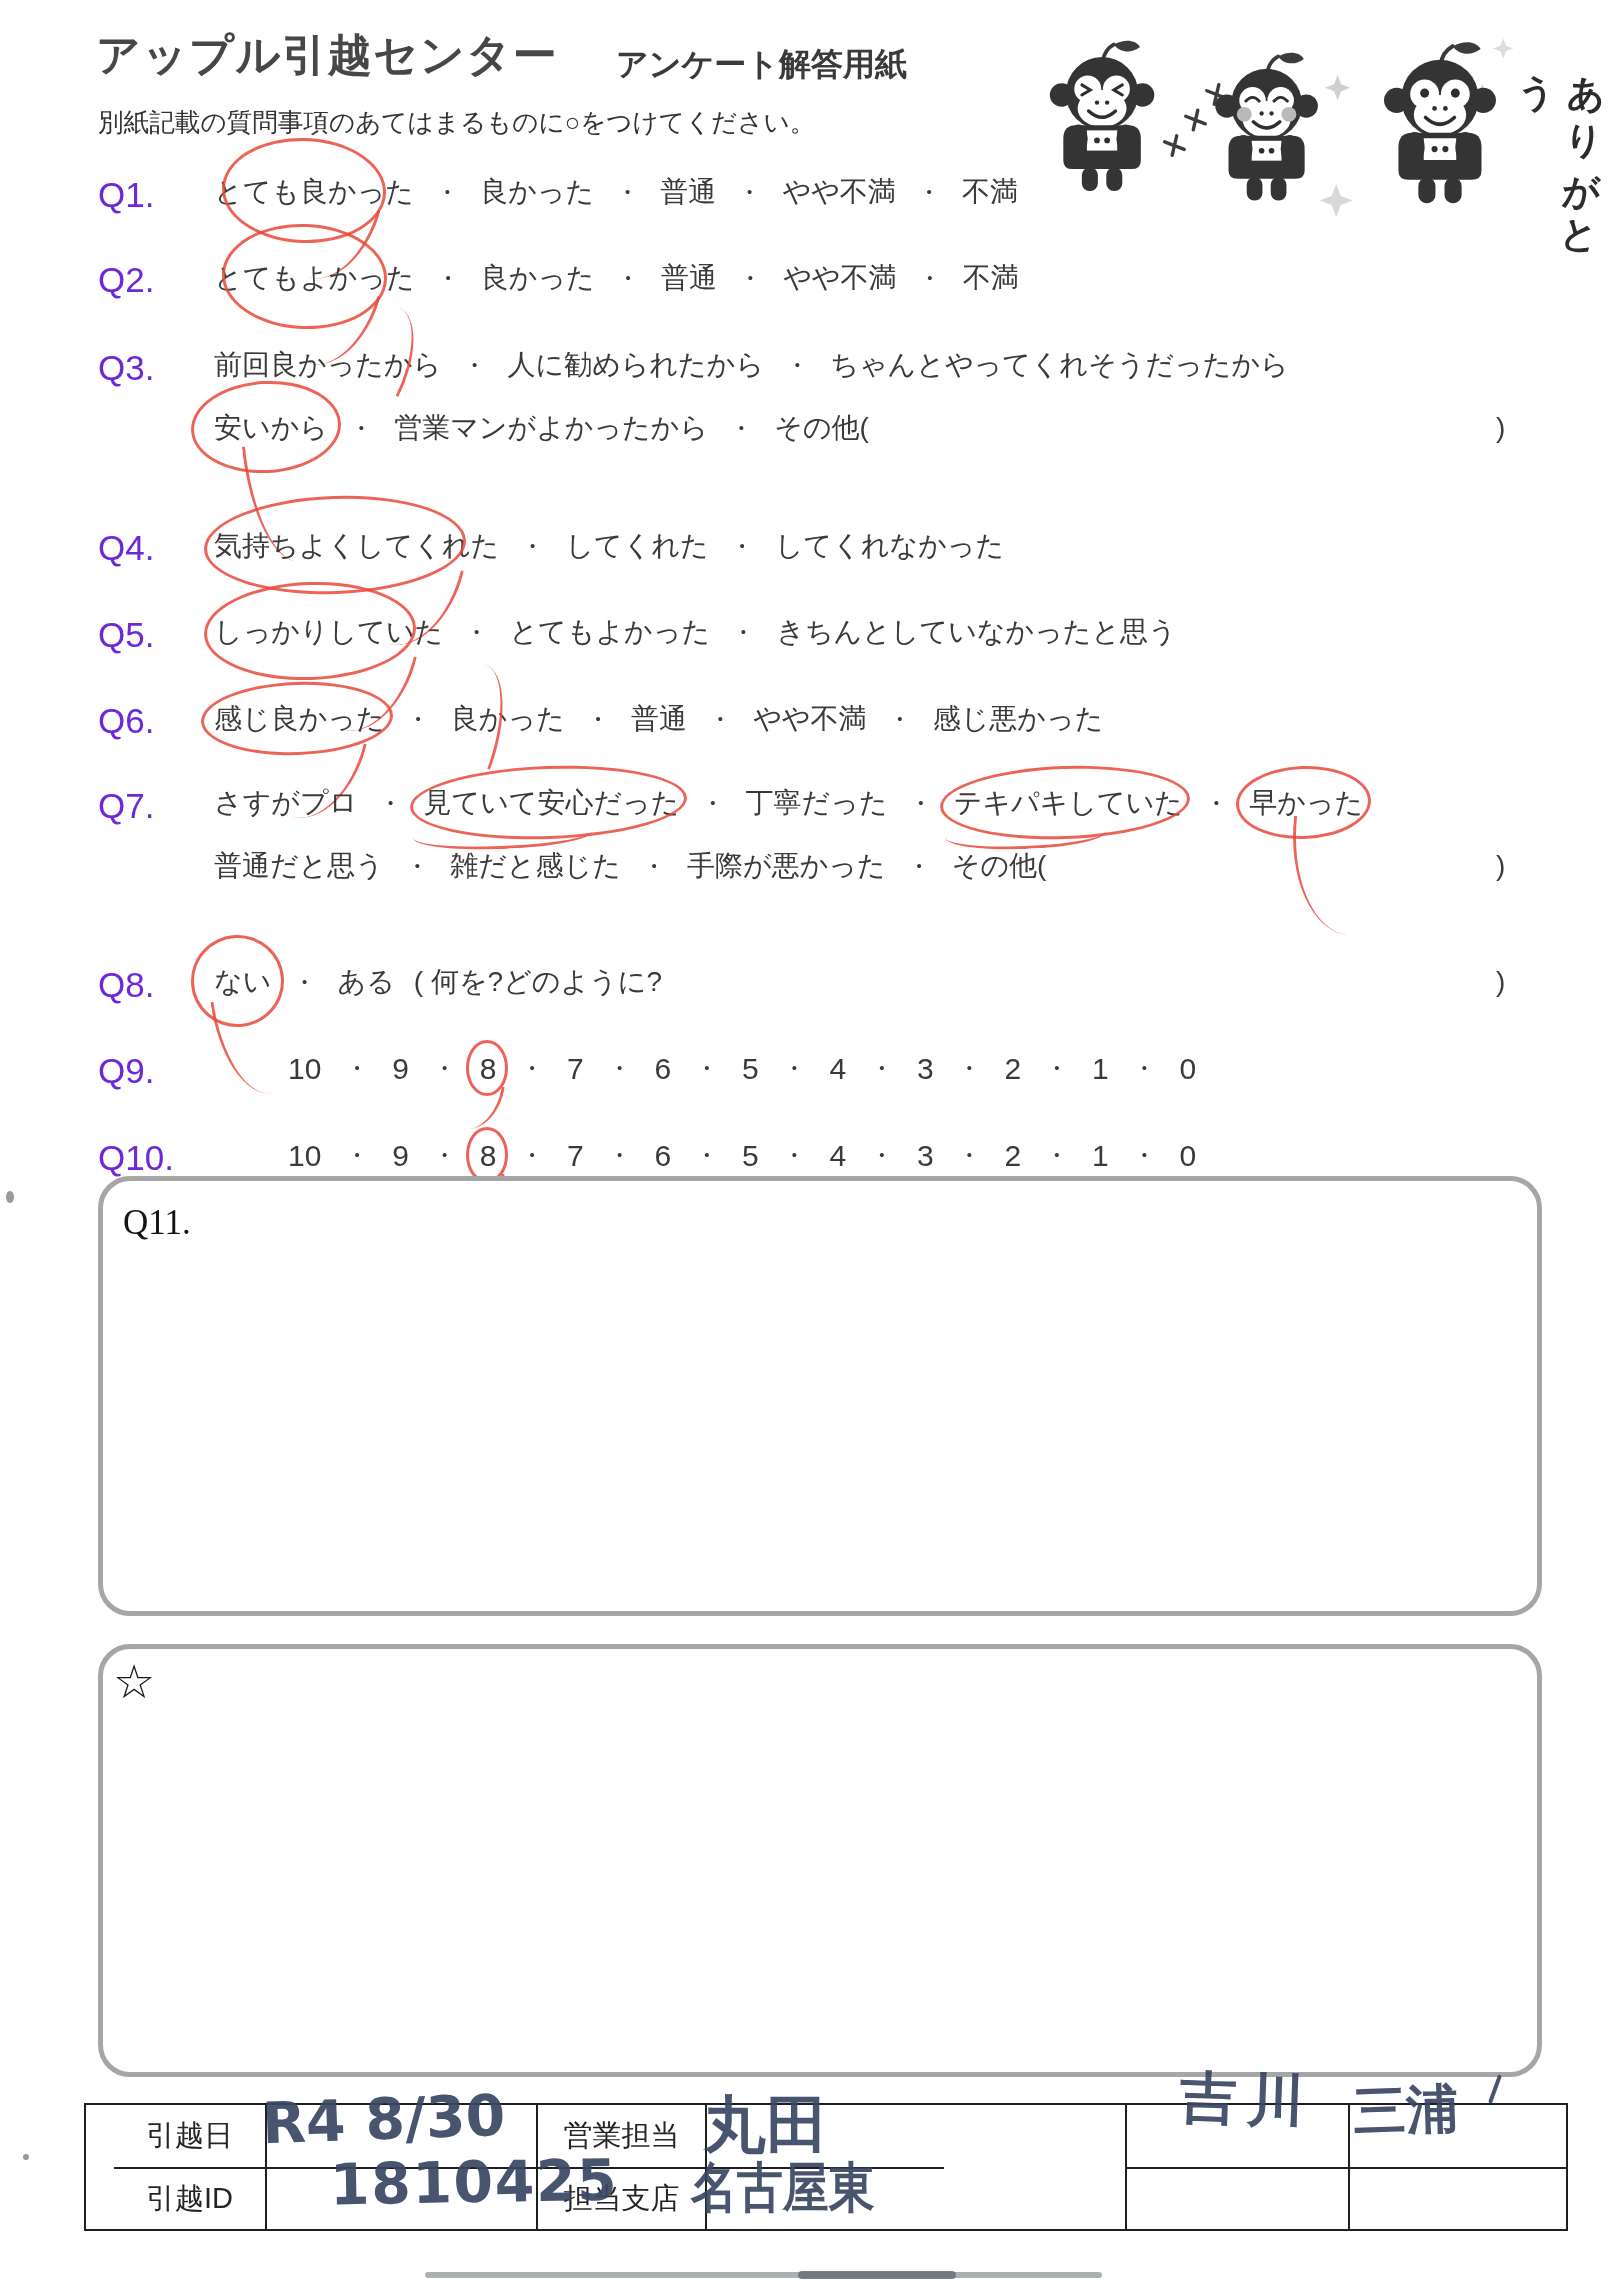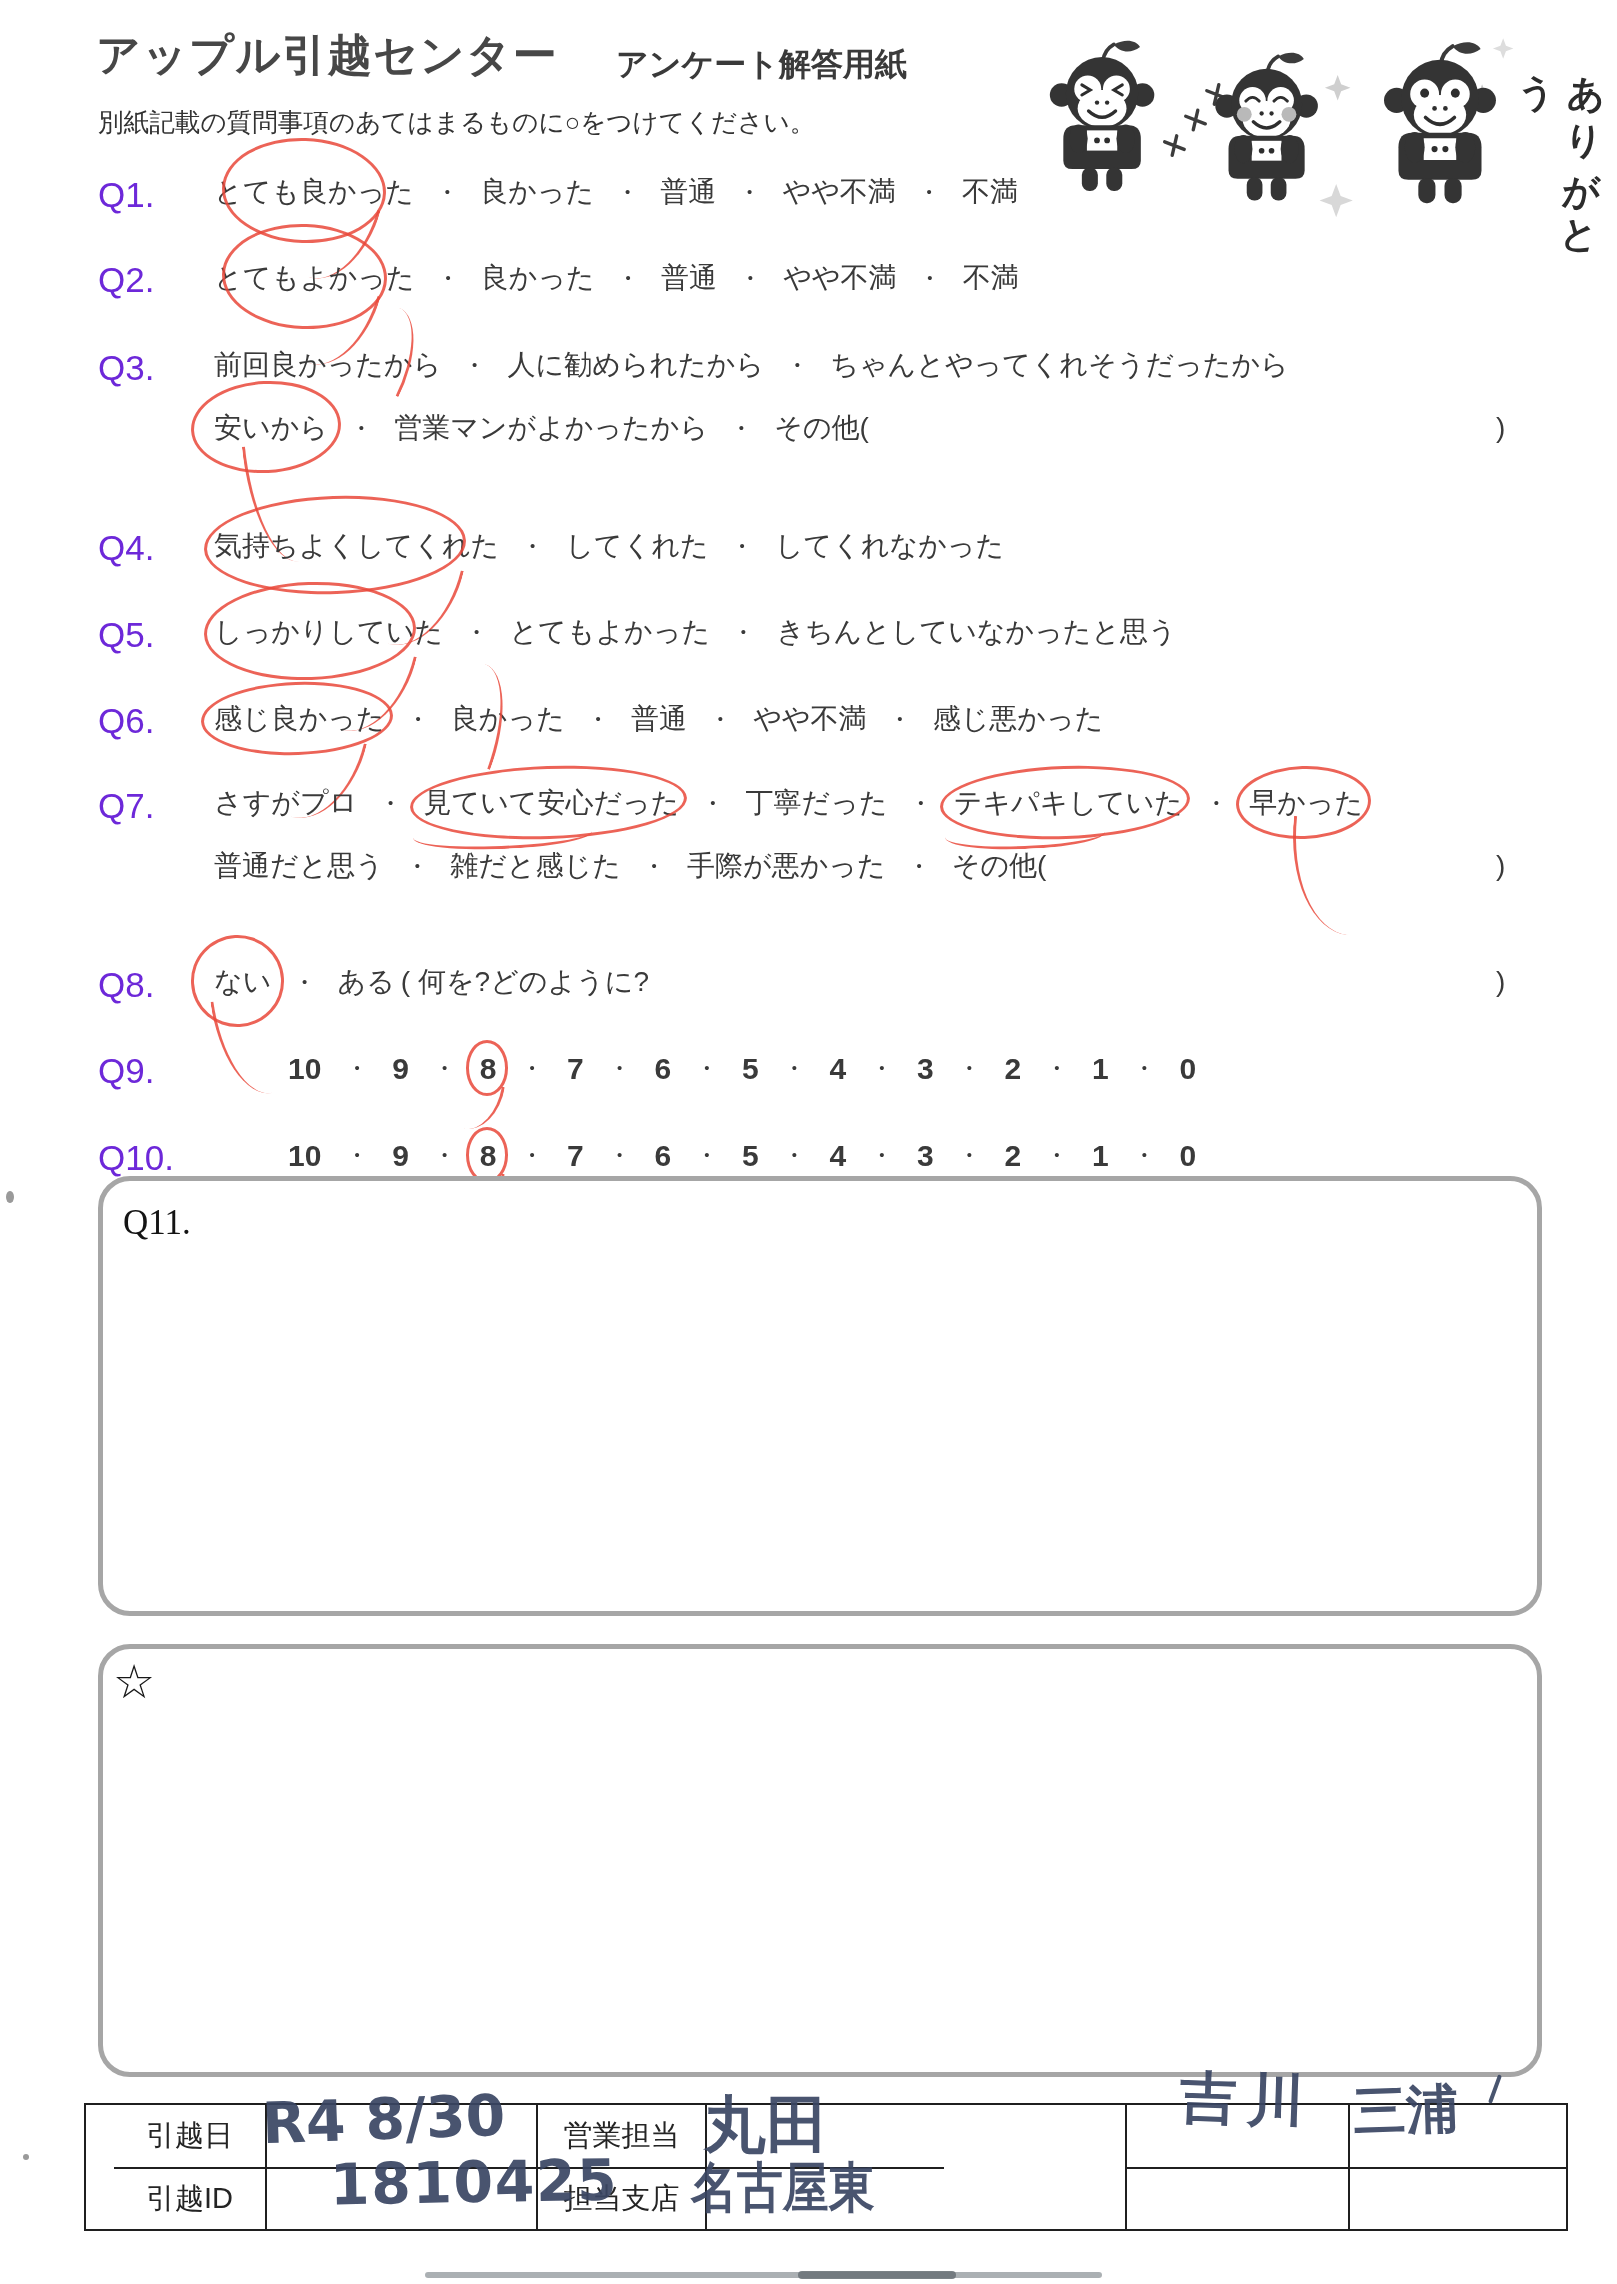--- a/index.html
+++ b/index.html
@@ -17,21 +17,21 @@
   .subtitle{position:absolute;left:616px;top:43px;font-size:32px;font-weight:bold;color:#3a3a3a;white-space:nowrap;}
   .instruction{position:absolute;left:98px;top:105px;font-size:25.6px;color:#333;white-space:nowrap;}
   .thanks{position:absolute;left:1507px;top:48px;height:233px;writing-mode:vertical-rl;
     font-size:37px;font-weight:bold;color:#2c2c2c;letter-spacing:6px;transform:rotate(3deg);}
   
   .qlabel{position:absolute;font-size:35px;color:#6d28d9;}
   .optrow{position:absolute;display:flex;align-items:center;white-space:nowrap;height:33px;}
   .opt{font-size:28px;color:#3a3a3a;position:relative;line-height:1.1;}
   .sep{font-size:25.6px;color:#3a3a3a;margin:0 20.3px;}
   .num .sep{margin:0 22.6px;}
-  .num .opt{font-size:30px;font-weight:bold;}
+  .num .opt{font-size:30px;}
   .closep{position:absolute;font-size:28px;color:#3a3a3a;}
   
   .circled::after{content:"";position:absolute;border:3.8px solid var(--red);border-radius:50%;
     pointer-events:none;left:-12px;right:-9px;top:-13.5px;bottom:-12px;transform:rotate(-4deg);}
   .sz-a.circled::after{left:4%;right:14%;top:-39px;bottom:-35px;transform:rotate(2deg);}
   .sz-b.circled::after{left:-22.6px;right:-13.5px;top:-32px;bottom:-29px;transform:rotate(-3deg);}
   .big.circled::after{left:-10.5px;right:12%;top:-35px;bottom:-32px;transform:rotate(-2deg);}
   .mid.circled::after{left:-13.5px;right:-7.5px;top:-22.6px;bottom:-19.6px;transform:rotate(-2deg);}
   .num-c.circled::after{left:-13.5px;right:-12px;top:-12px;bottom:-10.5px;transform:rotate(0deg);}
   .tail{position:absolute;pointer-events:none;border:0 solid var(--red);}
@@ -228,21 +228,21 @@
     <span class="sep">・</span>
     <span class="opt">その他(</span>
   </div>
 <div class="closep" style="left:1496px;top:850px">)</div>
 
 <div class="qlabel" style="left:98px;top:965px">Q8.</div>
 <div class="optrow" style="left:214px;top:966px">
     <span class="opt circled sz-b">ない<i class="tail t5"></i></span>
     <span class="sep">・</span>
     <span class="opt">ある</span>
-    <span class="opt" style="margin-left: 6px;">( 何を?どのように?</span>
+    <span class="opt" style="margin-left: 19px;">( 何を?どのように?</span>
   </div>
 <div class="closep" style="left:1496px;top:966px">)</div>
 
 <div class="qlabel" style="left:98px;top:1051px">Q9.</div>
 <div class="optrow num" style="left:288px;top:1052px">
     <span class="opt">10</span>
     <span class="sep">・</span>
     <span class="opt">9</span>
     <span class="sep">・</span>
     <span class="opt circled num-c">8<i class="tail t7"></i></span>

